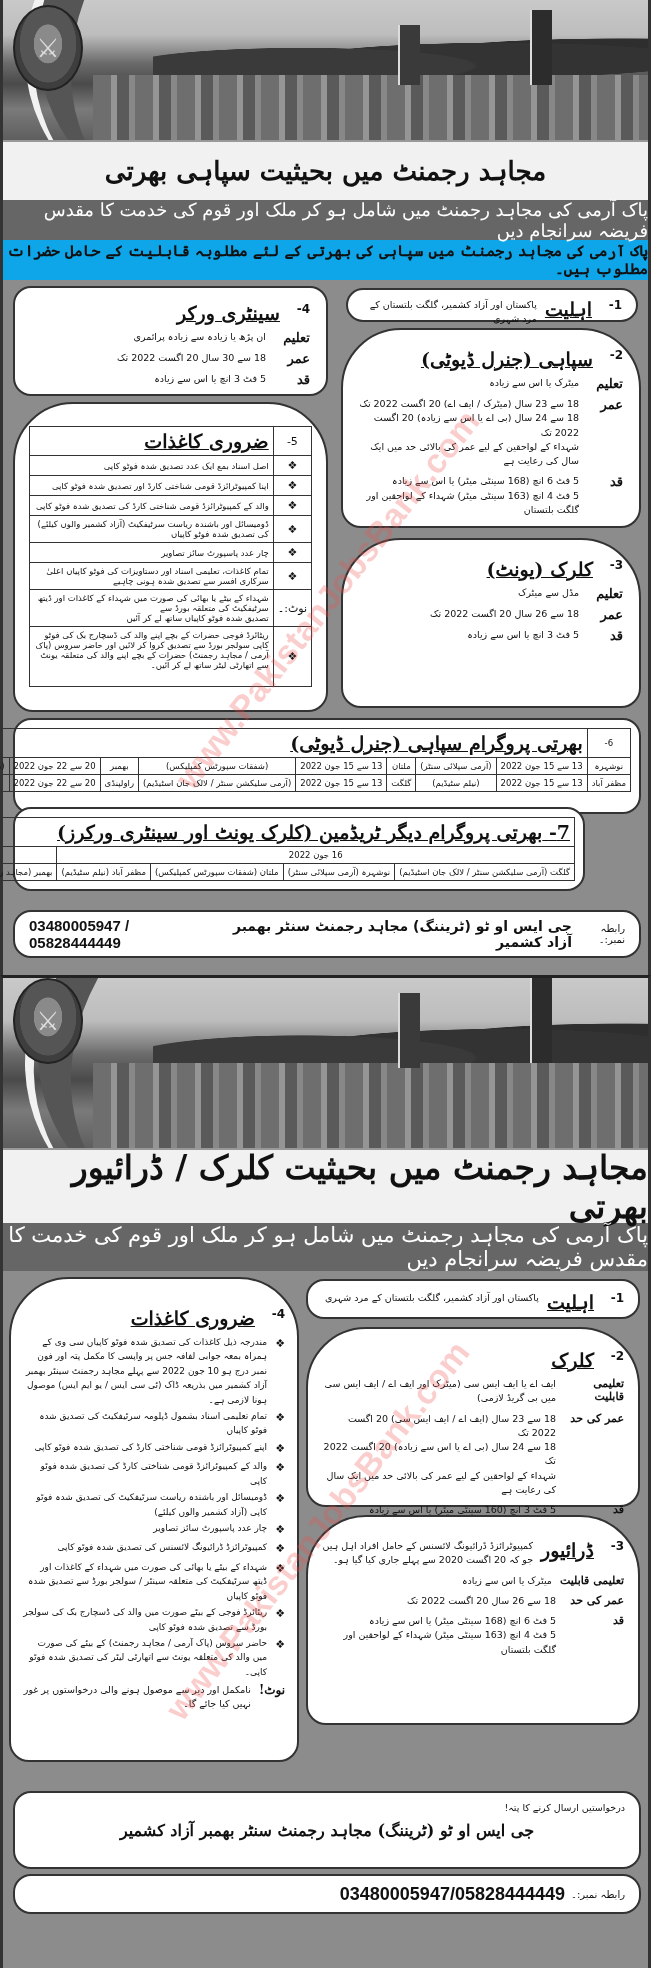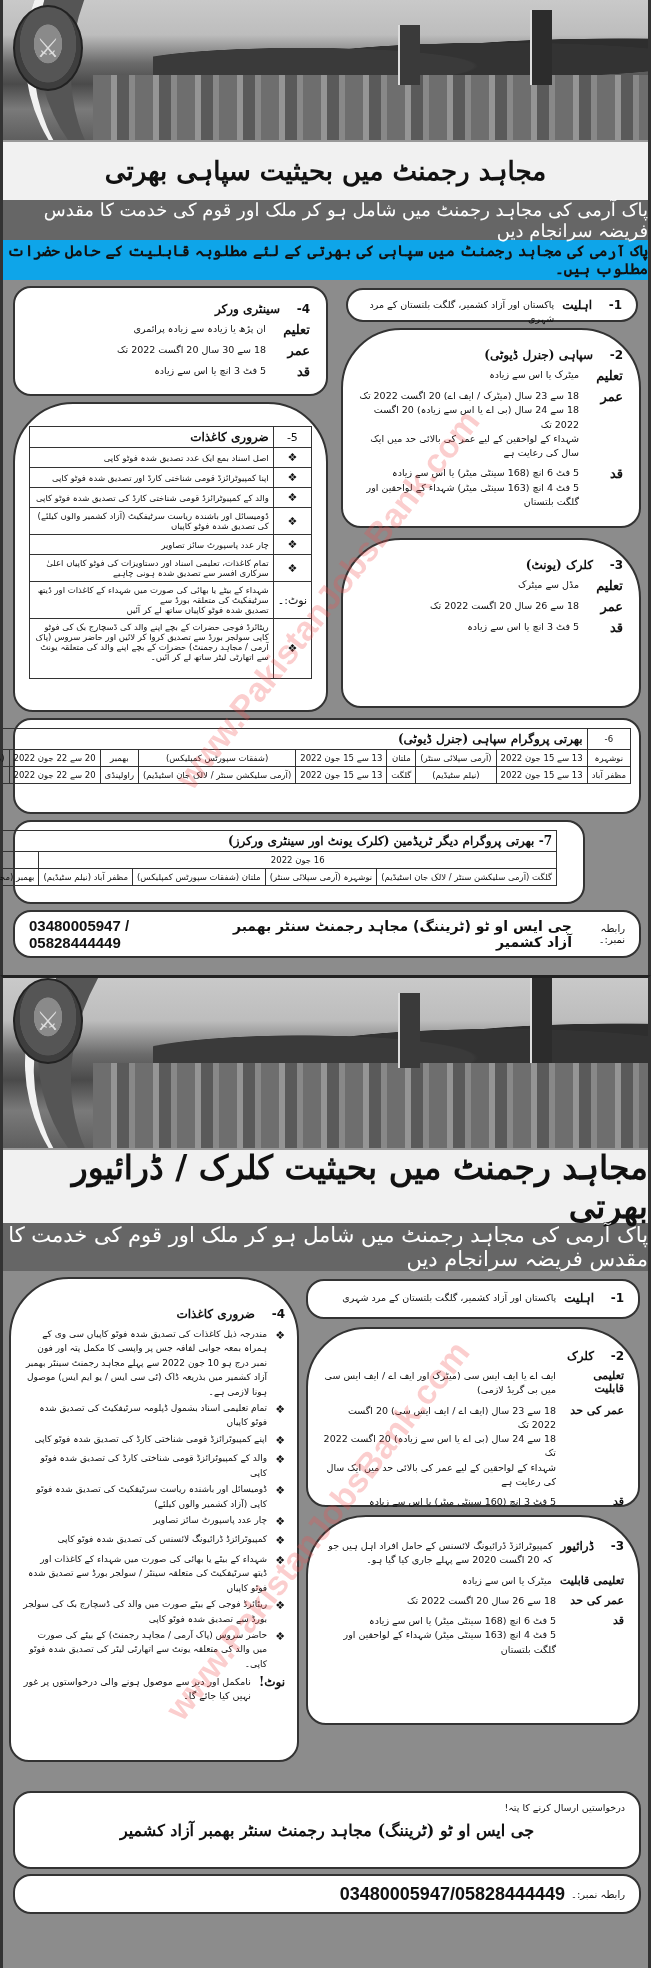--- a/index.html
+++ b/index.html
@@ -19,21 +19,21 @@
   .title-bar.big { height: 75px; font-size: 33px; }
   .band-dark { background: #666; color: #fff; height: 40px; display: flex; align-items: center; justify-content: center; direction: rtl; font-family: "DejaVu Serif", serif; font-size: 18px; }
   .band-dark.big { height: 48px; font-size: 21px; }
   .band-light { background: #0ea5e9; height: 40px; display: flex; align-items: center; justify-content: center; direction: rtl; font-family: "DejaVu Serif", serif; font-size: 15px; font-weight: bold; }
   .band-light.big { height: 50px; font-size: 17px; }
   .card { position: absolute; background: #fff; border: 2px solid #333; border-radius: 18px; direction: rtl; font-size: 10px; }
   .card.arch { border-radius: 60px 60px 20px 20px; }
   .row { display: flex; gap: 8px; align-items: flex-start; margin-bottom: 6px; }
   .lbl { font-weight: bold; font-size: 13px; min-width: 36px; font-family: "DejaVu Serif", serif; }
   .num { font-weight: bold; font-size: 12px; min-width: 22px; }
-  .h { font-weight: bold; font-size: 12px; font-family: "DejaVu Serif", serif; }
+  .h { font-weight: bold; font-size: 19px; text-decoration: underline; font-family: "DejaVu Serif", serif; }
   .txt { font-size: 9.5px; line-height: 1.5; }
   .doc-table { width: 100%; border-collapse: collapse; font-size: 8.5px; }
   .doc-table td { border: 1px solid #333; padding: 3px 4px; }
   .doc-table td.bullet { width: 22px; text-align: center; font-size: 11px; }
   .sched { border-collapse: collapse; width: 100%; font-size: 8.5px; }
   .sched td { border: 1px solid #333; padding: 3px 4px; text-align: center; white-space: nowrap; }
   .contact { font-size: 14px; font-weight: bold; display: flex; gap: 6px; align-items: center; }
   .contact .lbl-s { font-size: 10px; font-weight: normal; }
   .phones { direction: ltr; font-family: "Liberation Sans", sans-serif; font-weight: bold; font-size: 15px; }
   .bl { list-style: none; }
@@ -206,21 +206,21 @@
                 <td>13 سے 15 جون 2022</td>
                 <td>(آرمی سلیکشن سنٹر / لالک جان اسٹیڈیم)</td>
             <td>راولپنڈی</td>
                 <td>20 سے 22 جون 2022</td>
                 <td>(پاسبان گراؤنڈ)</td>
           </tr>
         </tbody>
           </table>
       </div>
 
-      <div class="card" style="left:10px;top:540px;width:572px;height:84px;padding:8px 26px;">
+      <div class="card" style="left:10px;top:527px;width:572px;height:84px;padding:8px 8px;">
         <table class="sched">
           <tbody>
               <tr>
                 <td colspan="6" class="h" style="text-align:right;"><span>7-</span> <span>بھرتی پروگرام دیگر ٹریڈمین (کلرک یونٹ اور سینٹری ورکرز)</span></td>
               </tr>
           <tr>
                 <td colspan="4">16 جون 2022</td>
                 <td colspan="2">23 جون 2022</td>
               </tr>
           <tr>

